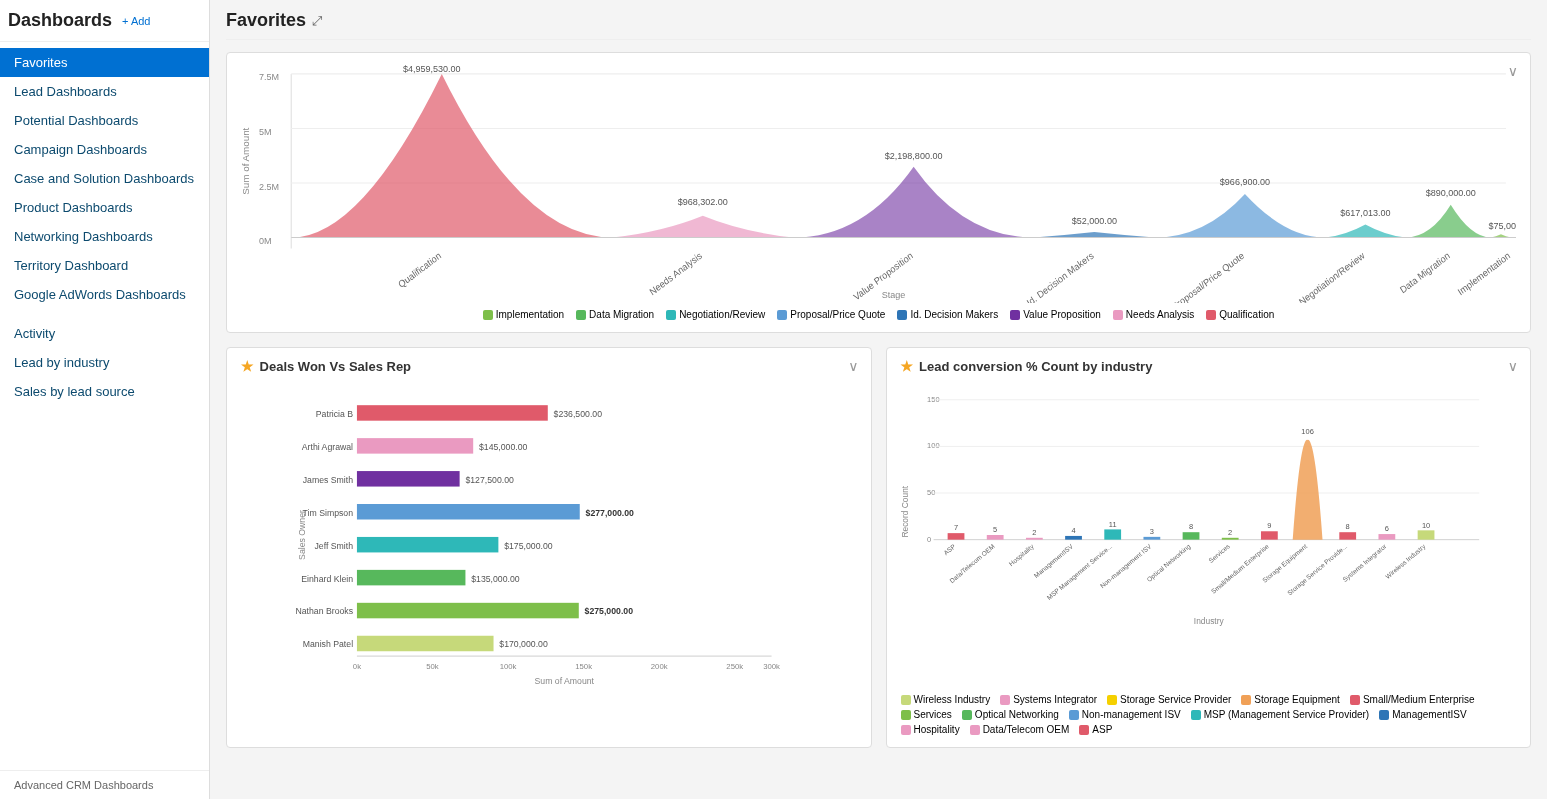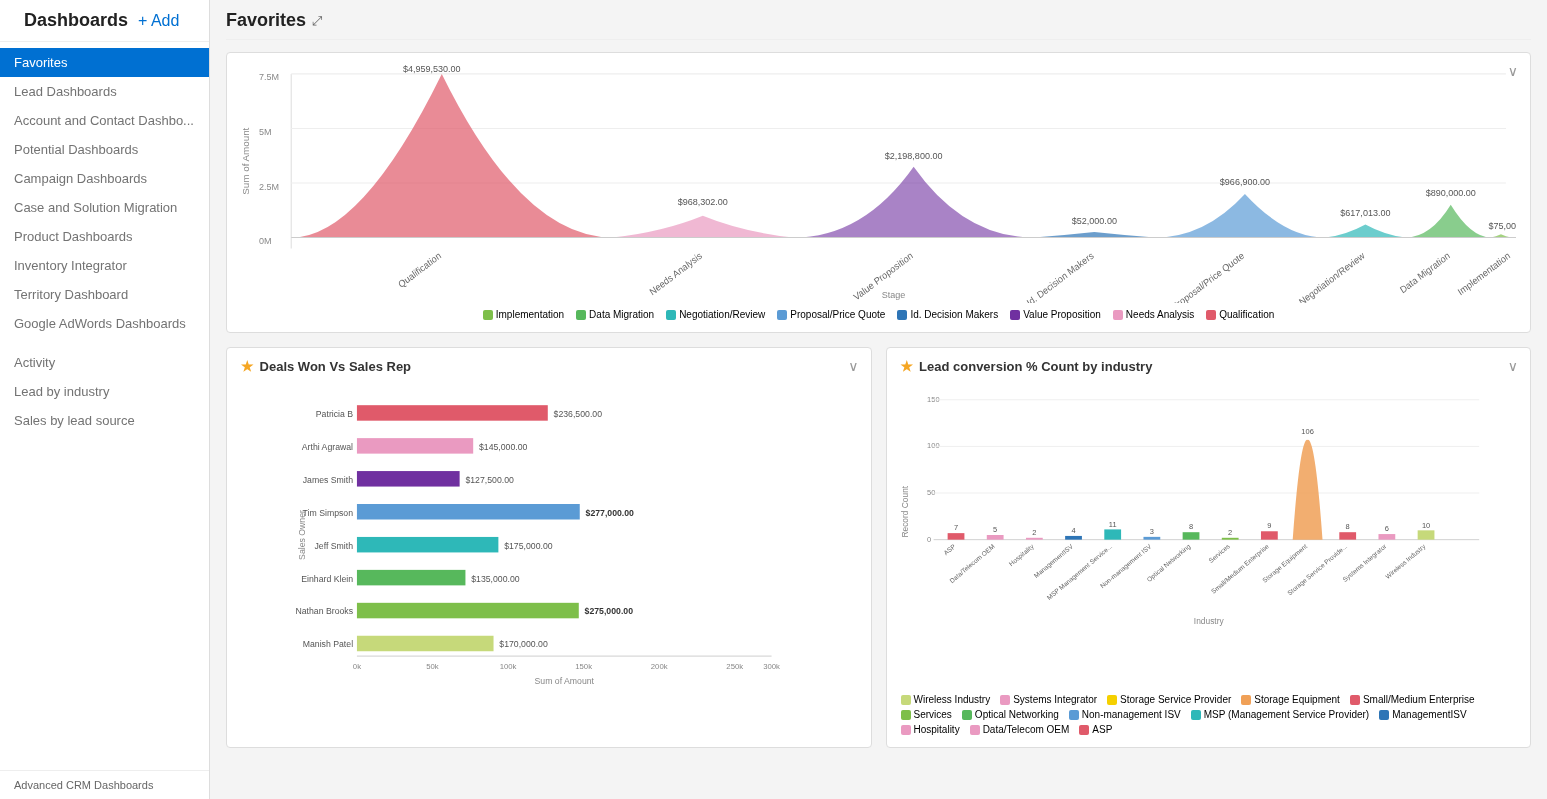--- a/index.html
+++ b/index.html
@@ -11,41 +11,41 @@
       min-width: 210px;
       background: #fff;
       border-right: 1px solid #ddd;
       display: flex;
       flex-direction: column;
       height: 100%;
     }
     #sidebar-header {
       display: flex;
       align-items: center;
-      padding: 10px 24px;
+      padding: 10px 8px;
       border-bottom: 1px solid #eee;
     }
     #sidebar-title {
       font-size: 18px;
       font-weight: bold;
       color: #222;
     }
     #add-btn {
       margin-left: 10px;
-      font-size: 16px;
+      font-size: 11px;
       color: #0070d2;
       cursor: pointer;
       background: none;
       border: none;
     }
     .sidebar-nav { flex: 1; overflow-y: auto; padding: 6px 0; }
     .sidebar-item {
       padding: 7px 14px;
       cursor: pointer;
-      color: #737373;
+      color: #0c4a6e;
       font-size: 13px;
     }
     .sidebar-item.active {
       background: #0070d2;
       color: #fff;
     }
     .sidebar-footer {
       padding: 8px 14px;
       font-size: 11px;
       color: #666;
@@ -161,26 +161,25 @@
 <body>
 
 <div id="sidebar">
   <div id="sidebar-header">
     <span id="sidebar-title">Dashboards</span>
     <button id="add-btn">+ Add</button>
   </div>
   <div class="sidebar-nav">
     <div class="sidebar-item active">Favorites</div>
     <div class="sidebar-item">Lead Dashboards</div>
-    <div class="sidebar-item">Account and Contact Dashbo...</div>
     <div class="sidebar-item">Potential Dashboards</div>
     <div class="sidebar-item">Campaign Dashboards</div>
-    <div class="sidebar-item">Case and Solution Migration</div>
+    <div class="sidebar-item">Case and Solution Dashboards</div>
     <div class="sidebar-item">Product Dashboards</div>
-    <div class="sidebar-item">Inventory Integrator</div>
+    <div class="sidebar-item">Networking Dashboards</div>
     <div class="sidebar-item">Territory Dashboard</div>
     <div class="sidebar-item">Google AdWords Dashboards</div>
     <div style="height:10px;"></div>
     <div class="sidebar-item">Activity</div>
     <div class="sidebar-item">Lead by industry</div>
     <div class="sidebar-item">Sales by lead source</div>
   </div>
   <div class="sidebar-footer">Advanced CRM Dashboards</div>
 </div>
 

